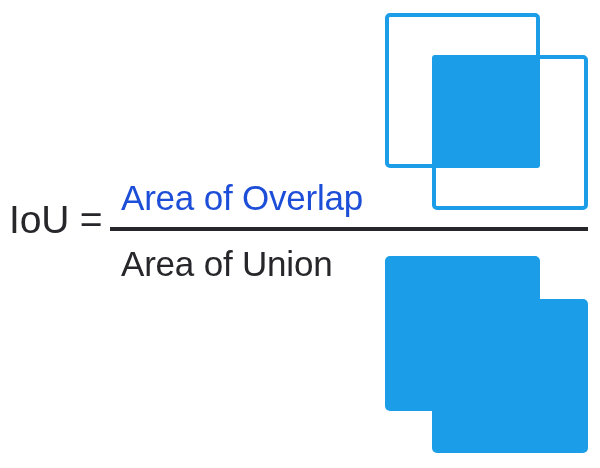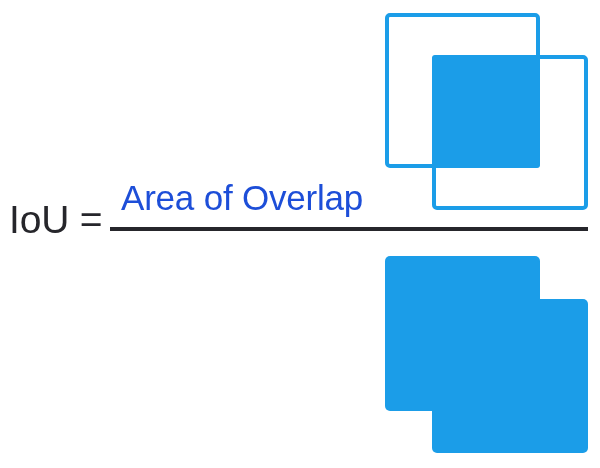--- a/index.html
+++ b/index.html
@@ -92,20 +92,21 @@
 <div id="canvas" style="background: rgb(255, 255, 255); width: 600px; height: 468px;">
 
   <div id="formula">
 
     <div class="formula-text" id="iou-label" style="color: rgb(38, 38, 43);">IoU =</div>
 
     <div class="formula-text" id="numerator" style="color: #1d4ed8;">Area of Overlap</div>
 
     <div id="fraction-bar" style="background: rgb(38, 38, 43);"></div>
 
+    <div class="formula-text" id="denominator" style="color: rgb(38, 38, 43);">Area of Union</div>
   </div>
 
   <div class="diagram" id="overlap-diagram">
     <svg width="230" height="224" viewBox="0 0 230 224">
 
       <rect x="62" y="55" width="108" height="113" rx="3" ry="3" fill="#1b9de8"></rect>
 
       <rect x="17" y="15" width="151" height="151" rx="3" ry="3" fill="none" stroke="#1b9de8" stroke-width="4"></rect>
 
       <rect x="64" y="57" width="152" height="151" rx="3" ry="3" fill="none" stroke="#1b9de8" stroke-width="4"></rect>

